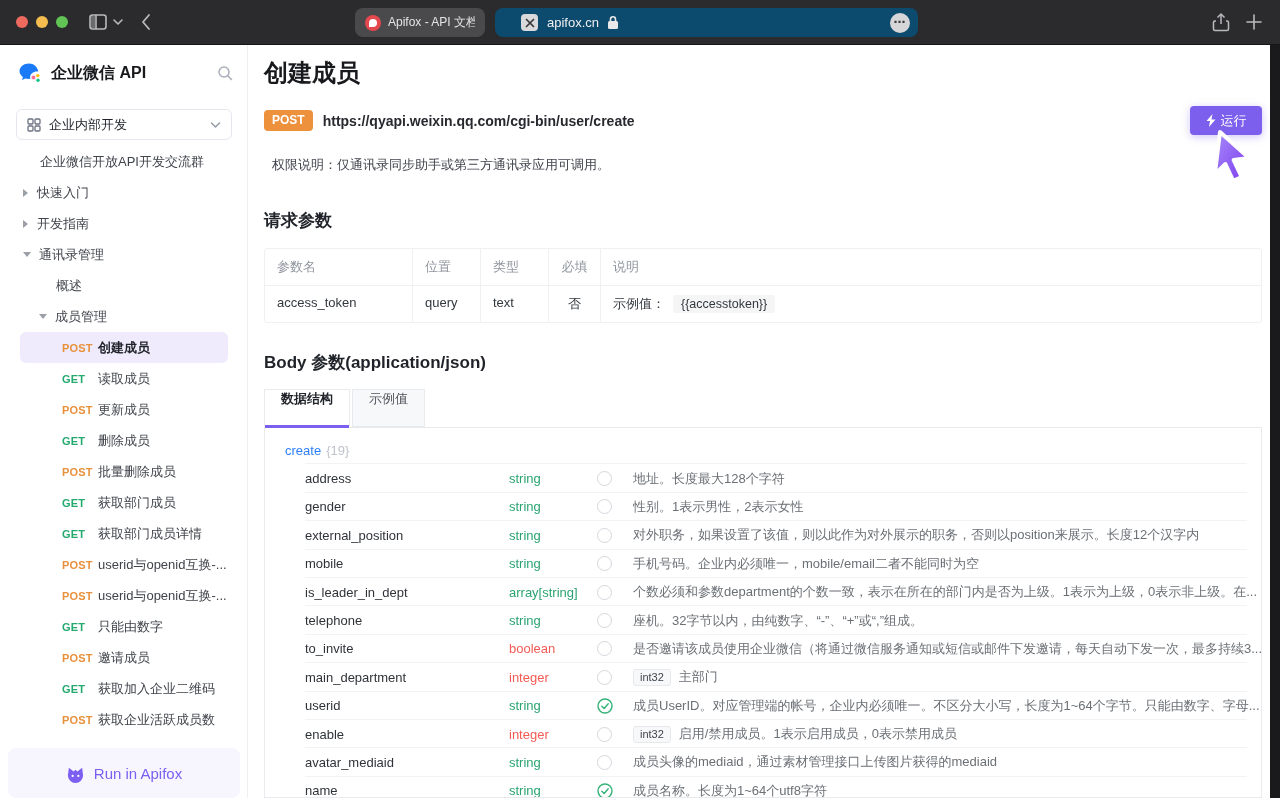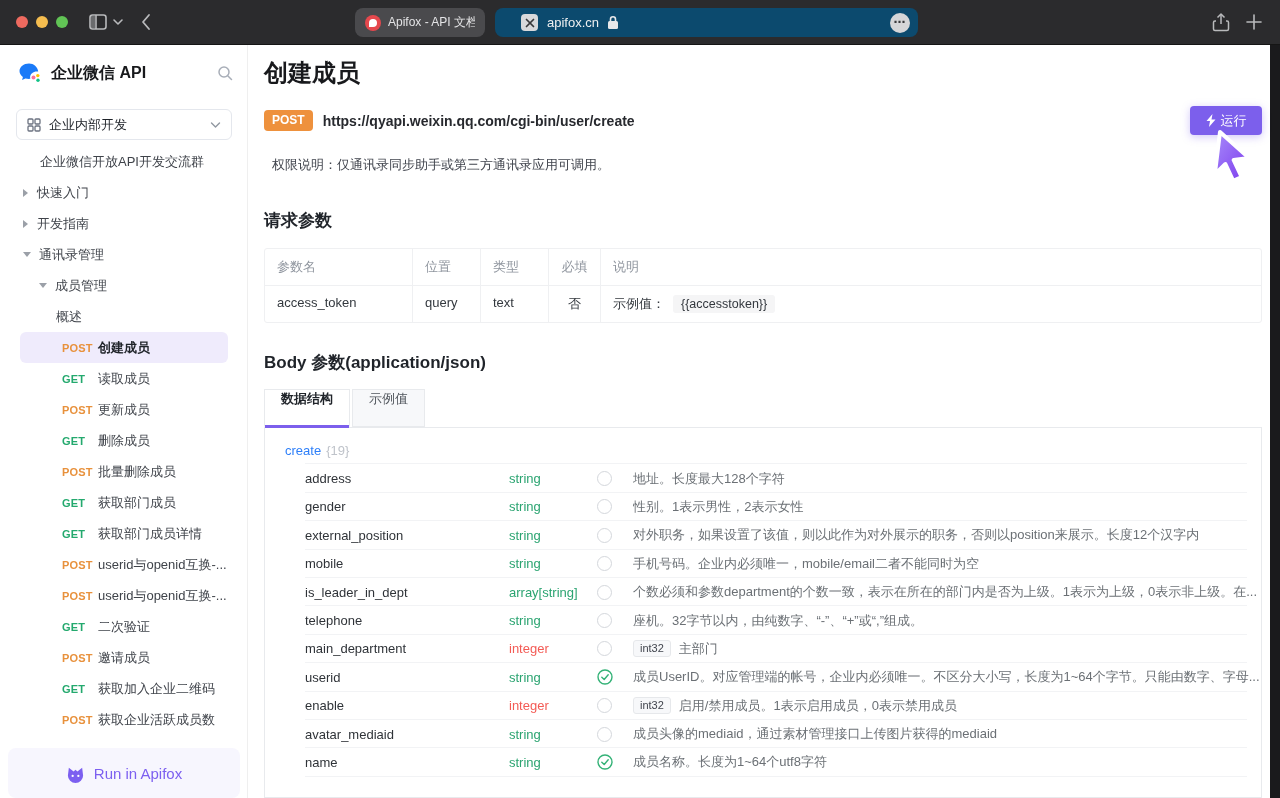--- a/index.html
+++ b/index.html
@@ -190,27 +190,27 @@
             <span class="sb-label">快速入门</span>
           </div>
         <div class="sb-item lvl-group">
             <i class="tri-r"></i>
             <span class="sb-label">开发指南</span>
           </div>
         <div class="sb-item lvl-group">
             <i class="tri-d"></i>
             <span class="sb-label">通讯录管理</span>
           </div>
+        <div class="sb-item lvl-sublink">
+            <span class="sb-label">概述</span>
+          </div>
         <div class="sb-item lvl-subgroup">
             <i class="tri-d"></i>
             <span class="sb-label">成员管理</span>
           </div>
-        <div class="sb-item lvl-sublink">
-            <span class="sb-label">概述</span>
-          </div>
 
         <div class="sb-item api-item selected">
             <span class="method" data-method="POST">POST</span>
             <span class="sb-label">创建成员</span>
           </div>
         <div class="sb-item api-item">
             <span class="method" data-method="GET">GET</span>
             <span class="sb-label">读取成员</span>
           </div>
         <div class="sb-item api-item">
@@ -236,21 +236,21 @@
         <div class="sb-item api-item">
             <span class="method" data-method="POST">POST</span>
             <span class="sb-label">userid与openid互换-...</span>
           </div>
         <div class="sb-item api-item">
             <span class="method" data-method="POST">POST</span>
             <span class="sb-label">userid与openid互换-...</span>
           </div>
         <div class="sb-item api-item">
             <span class="method" data-method="GET">GET</span>
-            <span class="sb-label">二次验证</span>
+            <span class="sb-label">只能由数字</span>
           </div>
         <div class="sb-item api-item">
             <span class="method" data-method="POST">POST</span>
             <span class="sb-label">邀请成员</span>
           </div>
         <div class="sb-item api-item">
             <span class="method" data-method="GET">GET</span>
             <span class="sb-label">获取加入企业二维码</span>
           </div>
         <div class="sb-item api-item">
@@ -397,20 +397,30 @@
             <span class="fname">telephone</span>
             <span class="ftype" data-ftype="string">string</span>
             <span class="fcheck">
                 <i class="circ"></i>
               </span>
             <span class="fdesc">
                 <span>座机。32字节以内，由纯数字、“-”、“+”或“,”组成。</span>
               </span>
           </div>
 
+          <div class="trow frow">
+            <span class="fname">to_invite</span>
+            <span class="ftype" data-ftype="boolean">boolean</span>
+            <span class="fcheck">
+                <i class="circ"></i>
+              </span>
+            <span class="fdesc">
+                <span>是否邀请该成员使用企业微信（将通过微信服务通知或短信或邮件下发邀请，每天自动下发一次，最多持续3...</span>
+              </span>
+          </div>
 
           <div class="trow frow">
             <span class="fname">main_department</span>
             <span class="ftype" data-ftype="integer">integer</span>
             <span class="fcheck">
                 <i class="circ"></i>
               </span>
             <span class="fdesc">
                 <span class="tag">int32</span>
                 <span>主部门</span>

